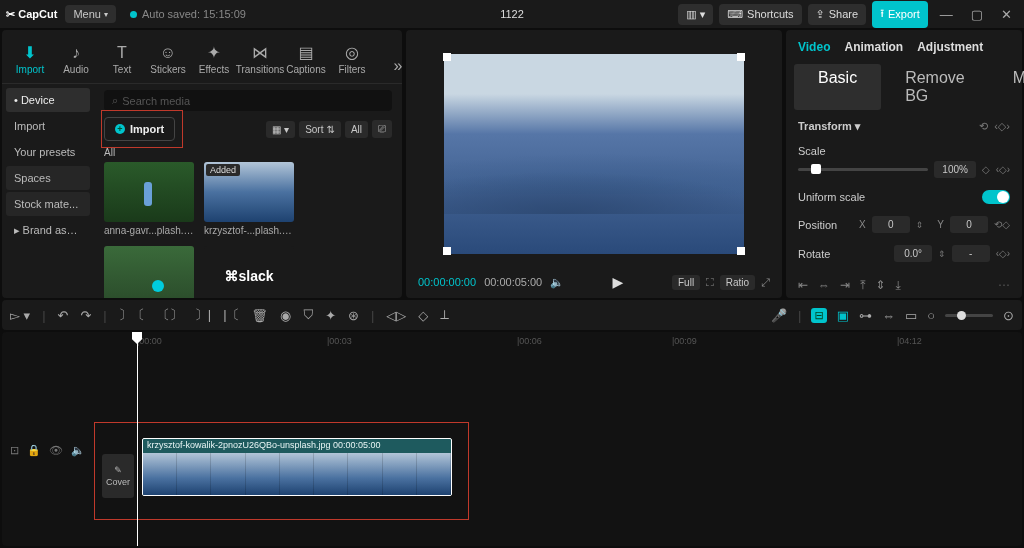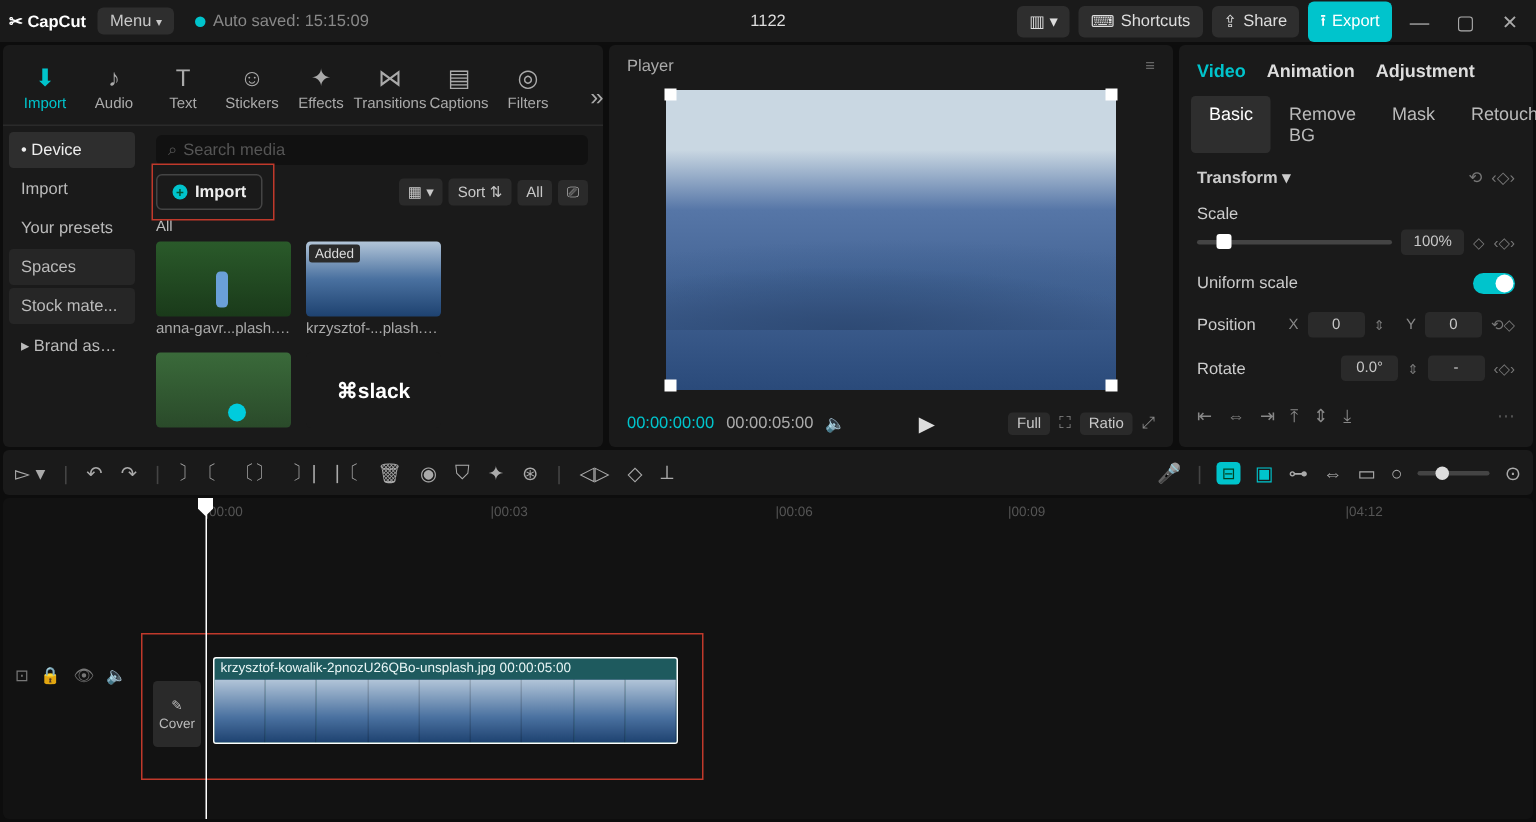--- a/index.html
+++ b/index.html
@@ -29,21 +29,21 @@
   .media-main { flex:1; padding:6px 10px; display:flex; flex-direction:column; gap:6px; }
   .searchbar { background:#111; border-radius:4px; padding:4px 8px; color:#555; font-size:11px; display:flex; align-items:center; gap:4px;}
   .importrow { display:flex; align-items:center; gap:6px; }
   .import-btn { border:1px solid #444; padding:5px 10px; border-radius:4px; display:flex; align-items:center; gap:5px; font-weight:600; color:#eee;}
   .import-red { position:relative; }
   .import-red::after{content:"";position:absolute;left:-4px;top:-8px;width:80px;height:36px;border:1px solid #c0392b;}
   .sortctrl { margin-left:auto; display:flex; gap:4px; align-items:center;}
   .chip { background:#2a2a2a; padding:3px 6px; border-radius:3px; font-size:10px; display:flex; align-items:center; gap:3px;}
   .grid { display:flex; flex-wrap:wrap; gap:10px; }
   .thumbcard{ width:90px; display:flex; flex-direction:column; gap:3px;}
-  .thumb{ width:90px; height:50px; border-radius:3px; background:#333; position:relative; overflow:hidden;}
+  .thumb{ width:90px; height:60px; border-radius:3px; background:#333; position:relative; overflow:hidden;}
   .thumb .added{ position:absolute; top:2px; left:2px; background:#2a2a2a; color:#ddd; font-size:9px; padding:1px 4px; border-radius:2px;}
   .tname{ font-size:10px; color:#aaa; white-space:nowrap; overflow:hidden; text-overflow:ellipsis;}
   .allhdr { font-size:10px; color:#bbb; margin-bottom:-2px;}
 
   .player-panel { flex:1; display:flex; flex-direction:column; padding:8px 12px; }
   .player-hdr{ display:flex; align-items:center; color:#aaa; font-size:11px;}
   .player-hdr .menu{ margin-left:auto; color:#666;}
   .canvas-area{ flex:1; display:flex; align-items:center; justify-content:center;}
   .canvas{ width:300px; height:200px; background:linear-gradient(#c9d7e2 0%, #c9d7e2 20%, #5676a7 40%, #2a4a7a 100%); position:relative;}
   .canvas::before,.canvas::after{content:"";position:absolute;width:8px;height:8px;background:#fff;}
@@ -53,21 +53,21 @@
   .tc-cur{color:#00c4cc;} .tc-dur{color:#aaa;}
   .play{ margin:0 auto; color:#ddd; font-size:14px;}
   .pright{ display:flex; gap:6px; align-items:center;justify-content:flex-end;}
   .pchip{background:#2a2a2a;padding:2px 6px;border-radius:3px;font-size:10px;}
 
   .props-panel{ width:236px; display:flex; flex-direction:column;}
   .prop-tabs{ display:flex; gap:14px; padding:10px 12px; }
   .ptab{ color:#ddd; font-size:12px; font-weight:600;}
   .ptab.active{ color:#00c4cc; }
   .subtabs{ display:flex; gap:0; padding:0 8px;}
-  .subtab{ padding:5px 12px; border-radius:3px; color:#bbb; font-size:12px;}
+  .subtab{ padding:5px 24px; border-radius:3px; color:#bbb; font-size:16px;}
   .subtab.active{ background:#2e2e2e; color:#fff;}
   .pbody{ padding:10px 12px; display:flex; flex-direction:column; gap:12px;}
   .prow{ display:flex; align-items:center; gap:6px;}
   .label{ color:#ccc; font-size:11px; width:60px;}
   .sechdr{ display:flex; align-items:center; }
   .kf{ margin-left:auto; display:flex; gap:6px; color:#777; font-size:11px;}
   .slider{ flex:1; height:3px; background:#444; border-radius:2px; position:relative;}
   .slider .th{ position:absolute; left:10%; top:-4px; width:10px; height:10px; background:#fff; border-radius:2px;}
   .numbox{ background:#2a2a2a; padding:3px 8px; border-radius:3px; min-width:38px; text-align:center; font-size:10px;}
   .toggle{ width:28px; height:14px; background:#00c4cc; border-radius:7px; position:relative; margin-left:auto;}
@@ -211,24 +211,20 @@
           <div class="thumbcard">
             <div class="thumb" style="background:#1a1a1a;display:flex;align-items:center;justify-content:center;color:#fff;font-size:14px;font-weight:700"><span>⌘</span>slack</div>
 
           </div>
         </div>
       </div>
     </div>
   </div>
 
   <div class="panel player-panel">
-    <div class="player-hdr">
-        <span>Player</span>
-        <span class="menu">≡</span>
-      </div>
     <div class="canvas-area">
       <div class="canvas">
         <div class="chand" style="right:-1px;top:-1px"></div>
         <div class="chand" style="left:-1px;bottom:-1px"></div>
 
         <div style="position:absolute;left:0;right:0;top:30%;height:40%;background:radial-gradient(ellipse 80% 50% at 50% 100%,#3d5f8f,transparent)"></div>
         <div style="position:absolute;left:0;right:0;top:45%;height:35%;background:radial-gradient(ellipse 70% 60% at 40% 100%,#2e4a74,transparent)"></div>
       </div>
     </div>
     <div class="player-ctl">

